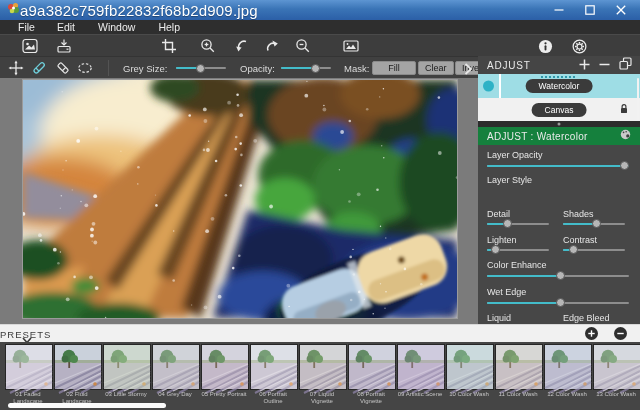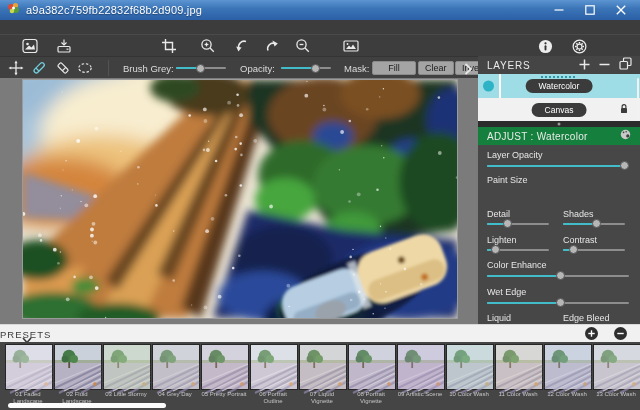--- a/index.html
+++ b/index.html
@@ -2,21 +2,21 @@
 <html><head>
 <meta charset="utf-8">
 <style>
   html,body{margin:0;padding:0;background:#222;}
   #app{position:relative;width:640px;height:410px;background:#3c3c3c;overflow:hidden;
        font-family:"Liberation Sans",sans-serif;-webkit-font-smoothing:antialiased;}
   
   .titlebar{position:absolute;left:0;top:0;width:640px;height:20px;
     background:linear-gradient(180deg,#5d95d2 0%,#3a74b6 45%,#2b5fa7 100%);
     display:flex;align-items:center;padding:0 7px;box-sizing:border-box;color:#fff;}
-  .title-text{font-size:11px;margin-left:6px;letter-spacing:.2px;text-shadow:0 1px 1px rgba(0,0,0,.35);}
+  .title-text{font-size:15px;letter-spacing:.2px;text-shadow:0 1px 1px rgba(0,0,0,.35);}
   .win-controls{margin-left:auto;display:flex;align-items:center;gap:19px;padding-right:6px;}
   .win-btn{display:flex;align-items:center;justify-content:center;width:12px;height:12px;}
   
   .menubar{position:absolute;left:0;top:20px;width:640px;height:14px;background:#2e2e2e;
     display:flex;align-items:center;color:#ececec;font-size:10.5px;}
   .menu-item{padding:0;margin-left:18px;cursor:default;}
   .menu-item:first-child{margin-left:18px;}
   .menubar .m2{margin-left:22px}.menubar .m3{margin-left:23px}.menubar .m4{margin-left:23px}
   
   .toolbar{position:absolute;left:0;top:34px;width:640px;height:22px;background:#3d3d3d;
@@ -112,20 +112,26 @@
       </span>
       <span class="win-btn">
         <svg width="10" height="10" viewBox="0 0 10 10">
             <line x1="0.8" y1="0.8" x2="9.2" y2="9.2" stroke="#fff" stroke-width="1.3"></line>
             <line x1="9.2" y1="0.8" x2="0.8" y2="9.2" stroke="#fff" stroke-width="1.3"></line>
           </svg>
       </span>
     </span>
   </div>
 
+  <div class="menubar">
+    <span class="menu-item">File</span>
+    <span class="menu-item m2">Edit</span>
+    <span class="menu-item m3">Window</span>
+    <span class="menu-item m4">Help</span>
+  </div>
 
   <div class="toolbar">
     <span class="tb-icon" style="left:22px">
       <svg width="16" height="16" viewBox="0 0 16 16" stroke="#e9e9e9" stroke-width="1.2" fill="none">
         <rect x="1" y="1.5" width="14" height="13" rx="2.5"></rect>
         <circle cx="5.5" cy="6" r="1.3" fill="#e9e9e9" stroke="none"></circle>
         <polygon points="3,11.5 7,7.5 9.5,9.5 12,6.5 13,11.5" fill="#e9e9e9" stroke="none"></polygon>
       </svg>
     </span>
     <span class="tb-icon" style="left:56px">
@@ -231,21 +237,21 @@
           <line x1="5.6" y1="9.5" x2="10.4" y2="9.5"></line>
         </g>
       </svg>
     </span>
     <span class="opt-icon" style="left:77px">
       <svg width="16" height="16" viewBox="0 0 16 16" fill="none">
         <ellipse cx="8" cy="8" rx="6.2" ry="4.3" stroke="#e8e8e8" stroke-width="1.2" stroke-dasharray="2.4 1.8"></ellipse>
       </svg>
     </span>
     <span class="opt-divider"></span>
-    <span class="opt-label" style="left:123px">Brush Grey:</span>
+    <span class="opt-label" style="left:123px">Grey Size:</span>
     <div class="slider" style="left:176px;top:6.5px;width:50px">
       <div class="sl-track"></div>
         <div class="sl-fill" style="width: 48%;"></div>
         <div class="sl-thumb" style="left: calc(48% - 4.32px);"></div>
     </div>
     <span class="opt-label" style="left:240px">Opacity:</span>
     <div class="slider" style="left:281px;top:6.5px;width:50px">
       <div class="sl-track"></div>
         <div class="sl-fill" style="width: 73%;"></div>
         <div class="sl-thumb" style="left: calc(73% - 6.57px);"></div>
@@ -432,21 +438,21 @@
             <circle cx="357.5" cy="203.8" r="0.7" fill="#ffffff" opacity="0.50"></circle>
             <circle cx="51.6" cy="196.9" r="1.3" fill="#ffffff" opacity="0.65"></circle>
           </g>
       </g>
     </svg>
   </div>
 
   <div class="panel">
 
     <div class="panel-header" style="top:0">
-      <span class="ph-title">LAYERS</span>
+      <span class="ph-title">ADJUST</span>
       <span class="ph-icons">
         <span>
           <svg width="11" height="11" viewBox="0 0 11 11" stroke="#eaeaea" stroke-width="1.5">
               <line x1="5.5" y1="0.5" x2="5.5" y2="10.5"></line>
               <line x1="0.5" y1="5.5" x2="10.5" y2="5.5"></line>
             </svg>
         </span>
         <span>
           <svg width="11" height="11" viewBox="0 0 11 11" stroke="#eaeaea" stroke-width="1.5">
               <line x1="0.5" y1="5.5" x2="10.5" y2="5.5"></line>
@@ -495,21 +501,21 @@
     </div>
 
     <div class="adj-content">
       <span class="adj-label" style="left:9px;top:5px">Layer Opacity</span>
       <div class="slider" style="left:9px;top:16px;width:142px">
         <div class="sl-track"></div>
           <div class="sl-fill" style="width: 100%;"></div>
           <div class="sl-thumb" style="left: calc(100% - 9px);"></div>
       </div>
 
-      <span class="adj-label" style="left:9px;top:30px">Paint Size</span>
+      <span class="adj-label" style="left:9px;top:30px">Layer Style</span>
 
       <span class="adj-label" style="left:9px;top:64px">Detail</span>
       <span class="adj-label" style="left:85px;top:64px">Shades</span>
       <div class="slider" style="left:9px;top:74px;width:62px">
         <div class="sl-track"></div>
           <div class="sl-fill" style="width: 30%;"></div>
           <div class="sl-thumb" style="left: calc(30% - 2.7px);"></div>
       </div>
       <div class="slider" style="left:85px;top:74px;width:62px">
         <div class="sl-track"></div>

